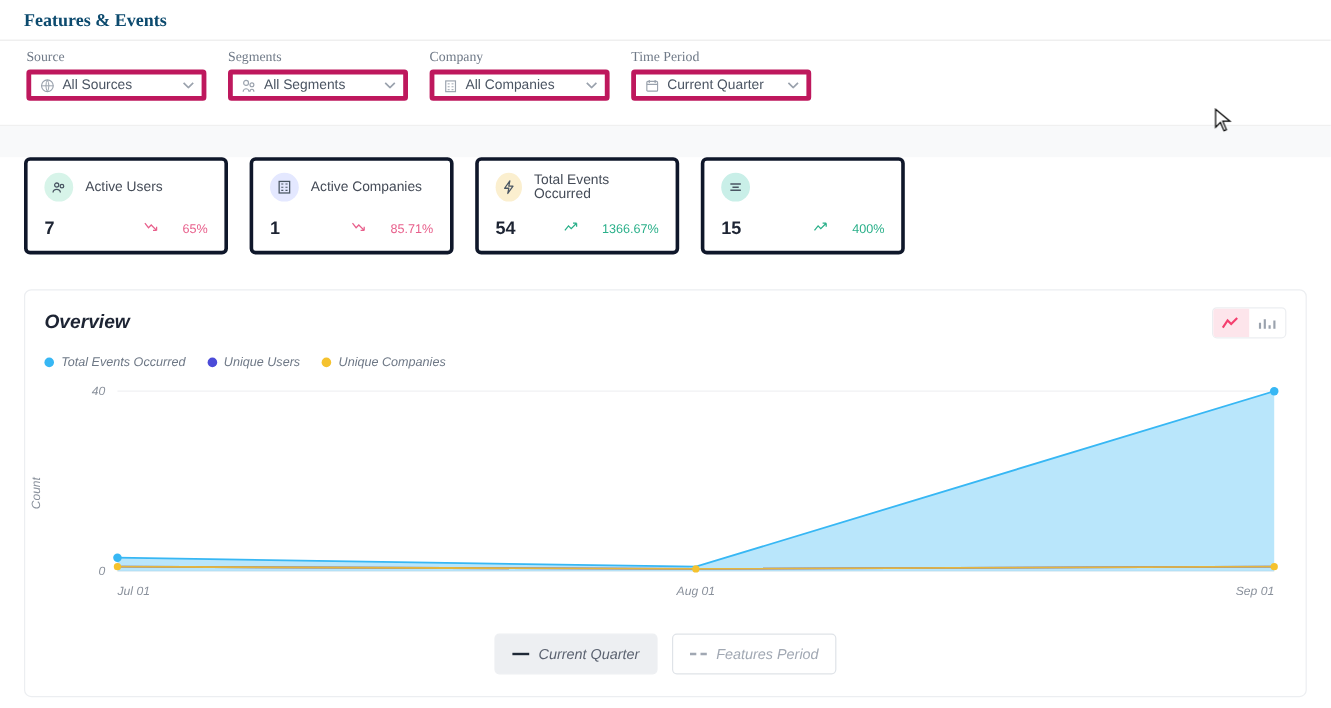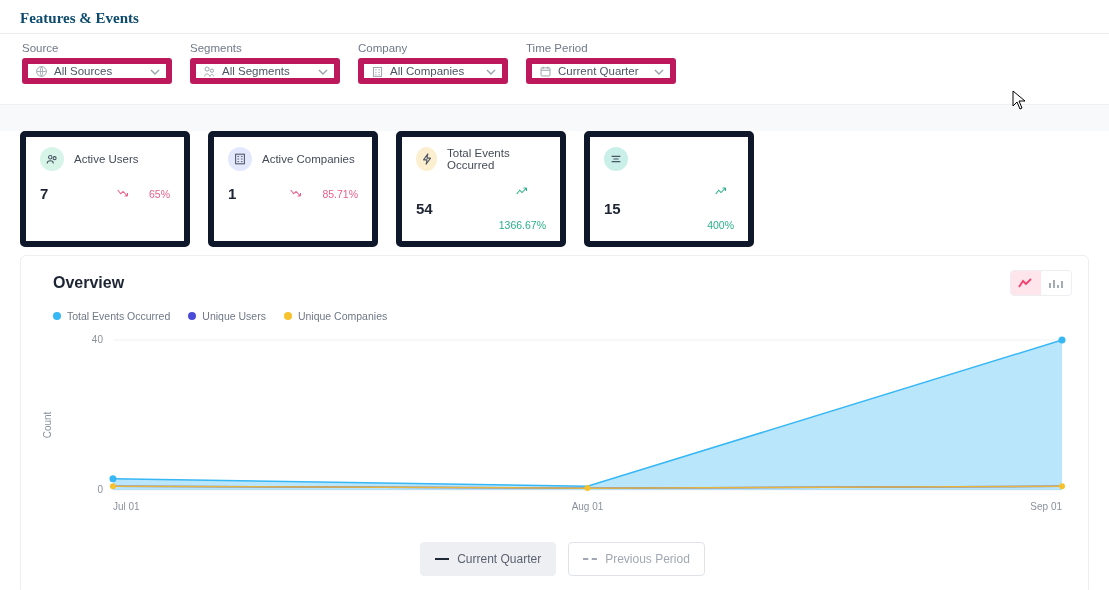--- a/index.html
+++ b/index.html
@@ -8,41 +8,41 @@
   ::-webkit-scrollbar { width: 10px; background: #f0f0f0; }
   ::-webkit-scrollbar-thumb { background: #bbb; border-radius: 6px; }
 
   .topbar { display: flex; align-items: center; justify-content: space-between; padding: 10px 20px 6px 20px; border-bottom: 1px solid #ececec;}
   .page-title { font-size: 15px; font-weight: 700; color: #0c4a6e; font-family: Liberation Serif, serif; }
   .create-btn { background: #f43f6e; color: #fff; border: none; border-radius: 4px; padding: 7px 12px; font-size: 12px; font-weight: 500; display: inline-flex; align-items: center; gap: 5px; cursor: pointer; }
   .create-btn svg { width: 12px; height: 12px; }
 
   .filters { display: flex; gap: 18px; padding: 8px 20px 20px 22px; border-bottom: 1px solid #f0f0f0; }
   .filter-block { display: flex; flex-direction: column; gap: 4px; }
-  .filter-label { font-size: 11.5px; color: #707a88; }
-  .dropdown { width: 150px; height: 26px; border: 6px solid #be185d; border-radius: 3px; display: flex; align-items: center; padding: 0 6px; gap: 6px; font-size: 11.5px; color: #4b5563; cursor: pointer; position: relative; background:#fff;}
+  .filter-label { font-size: 11.5px; color: #707a88; font-family: Liberation Serif, serif; }
+  .dropdown { width: 150px; height: 26px; border: 4px solid #be185d; border-radius: 3px; display: flex; align-items: center; padding: 0 6px; gap: 6px; font-size: 11.5px; color: #4b5563; cursor: pointer; position: relative; background:#fff;}
   .dropdown .ico { width: 14px; height: 14px; display:inline-flex; align-items:center; justify-content:center; color:#9aa2ad; }
   .dropdown .txt { flex: 1; white-space: nowrap; }
   .dropdown .chev { color: #9aa2ad; }
 
   .content-gap { background: #f8f9fa; height: 26px; }
 
   .cards { display: flex; gap: 18px; padding: 0 20px; }
-  .card { flex: 0 0 170px; border: 6px solid #0f172a; border-radius: 5px; background: #fff; padding: 10px 14px 10px 14px; display: flex; flex-direction: column; gap: 14px; }
+  .card { flex: 0 0 170px; border: 3px solid #0f172a; border-radius: 5px; background: #fff; padding: 10px 14px 10px 14px; display: flex; flex-direction: column; gap: 14px; }
   .card-head { display: flex; align-items: center; gap: 10px; }
   .card-ico { width: 24px; height: 24px; border-radius: 50%; display:inline-flex; align-items:center; justify-content:center; font-size:12px; }
   .card-label { font-size: 11.5px; color: #444b57; font-weight: 500; }
   .card-foot { display: flex; align-items: center; justify-content: space-between; }
   .card-value { font-size: 15px; font-weight: 700; color: #1d2433; }
   .trend { font-size: 10.5px; font-weight: 500; display:inline-flex; align-items:center; gap:20px;}
   .trend.down { color:#e8608c; }
-  .trend.up { color:#2bb08a;flex-direction:column; }
+  .trend.up { color:#2bb08a; }
   .trend svg { width:12px; height:12px; }
 
-  .overview { margin: 8px 20px 40px 20px; border: 1px solid #eceef1; border-radius: 6px; background:#fff; padding: 14px 16px 18px 32px; }
+  .overview { margin: 29px 20px 40px 20px; border: 1px solid #eceef1; border-radius: 6px; background:#fff; padding: 14px 16px 18px 16px; font-style: italic; }
   .overview-head { display:flex; align-items:center; justify-content:space-between; }
   .overview-title { font-size: 16px; font-weight: 600; color:#1d2433; }
   .view-toggle { display:flex; border:1px solid #eceef1; border-radius:4px; overflow:hidden;}
   .view-toggle .vbtn { width:30px; height:24px; display:inline-flex; align-items:center; justify-content:center; cursor:pointer; }
   .view-toggle .vbtn.active { background:#fde5eb; color:#f43f6e;}
   .view-toggle .vbtn.inactive { color:#9aa2ad; }
 
   .legend { display:flex; gap:18px; margin-top:14px; }
   .legend-item { display:inline-flex; align-items:center; gap:6px; font-size:10.5px; color:#6e7886;}
   .legend-dot { width:8px; height:8px; border-radius:50%; }
@@ -291,21 +291,21 @@
     </svg>
   </div>
 
   <div class="period-btns">
     <div class="pbtn active">
       <span class="solid"></span>
       <span>Current Quarter</span>
     </div>
     <div class="pbtn" style="color:#a1a8b3;">
       <span class="dash"></span>
-      <span>Previous Period</span>
+      <span>Features Period</span>
     </div>
   </div>
 </div>
 
 <div class="cursor-overlay">
   <svg width="16" height="20" viewBox="0 0 16 20">
       <path d="M1 1l0 15 4-4 3 7 2-1-3-7 6 0z" fill="#fff" stroke="#000" stroke-width="1"></path>
     </svg>
 </div>
 

